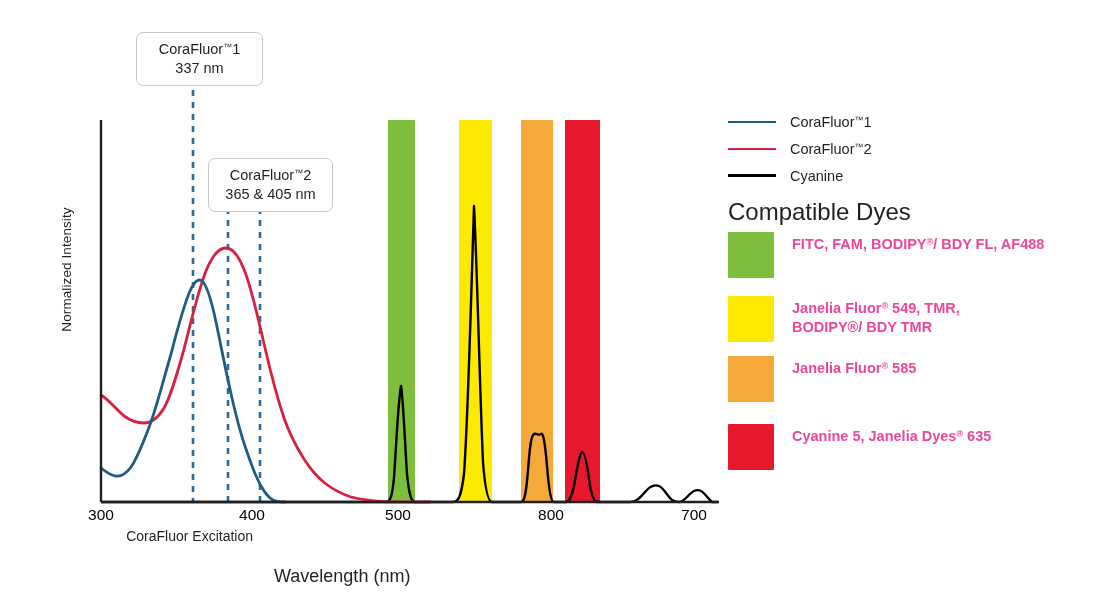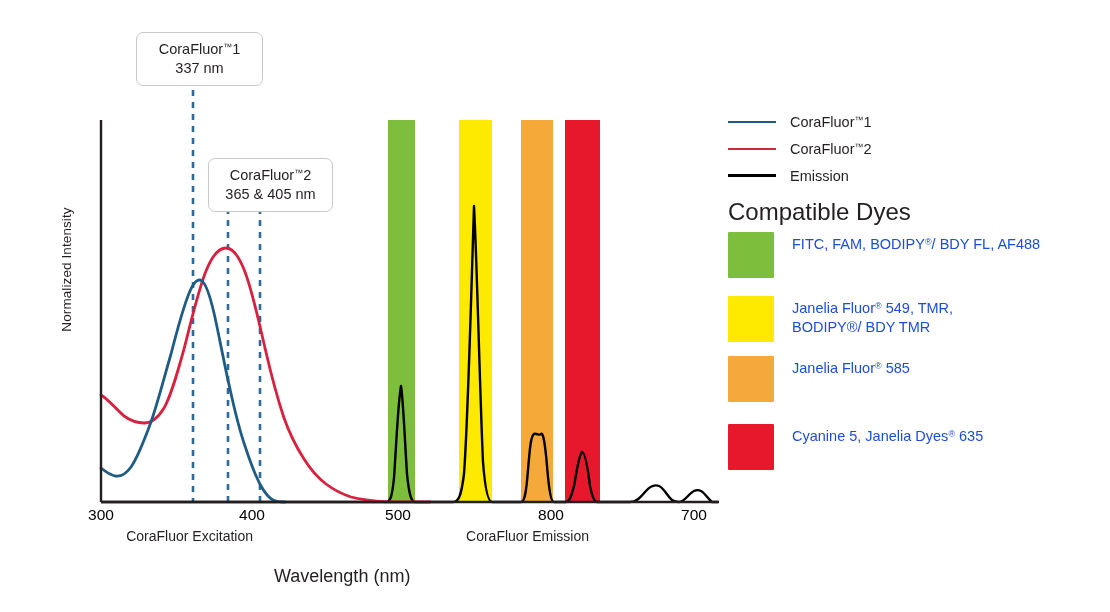--- a/index.html
+++ b/index.html
@@ -39,21 +39,21 @@
   .legend{position:absolute;left:728px;top:108px;width:382px;}
   .lg-row{display:flex;align-items:center;height:27px;}
   .lg-line{width:48px;height:0;border-top-width:2.6px;border-top-style:solid;margin-right:14px;flex:0 0 48px;}
   .lg-text{font-size:14.5px;color:#231f20;}
 
   .dyes-title{position:absolute;left:728px;top:198px;font-size:24px;color:#231f20;}
 
   .dyes{position:absolute;left:728px;top:232px;width:382px;}
   .dye-row{display:flex;align-items:flex-start;margin-bottom:18px;}
   .swatch{width:46px;height:46px;flex:0 0 46px;margin-right:18px;border-radius:1px;}
-  .dye-text{font-size:14.5px;line-height:1.34;color:#1d4ed8;padding-top:3px;}
+  .dye-text{font-size:14.5px;line-height:1.34;color:#ec4899;padding-top:3px;font-weight:bold;}
   .dye-text .l2{display:block;}
   sup.reg{font-size:9px;vertical-align:.42em;}
 </style>
 </head>
 <body>
 
 <div class="fig">
 
   <div class="plot-wrap">
 
@@ -139,21 +139,20 @@
 
     <div class="axis-title-y">Normalized Intensity</div>
 
     <div class="tick-label" style="left:71px;top:506px;">300</div>
     <div class="tick-label" style="left:222px;top:506px;">400</div>
     <div class="tick-label" style="left:368px;top:506px;">500</div>
     <div class="tick-label" style="left:521px;top:506px;">800</div>
     <div class="tick-label" style="left:664px;top:506px;">700</div>
 
     <div class="sub-label" style="left:33px;top:528px;">CoraFluor Excitation</div>
-    <div class="sub-label" style="left:369px;top:528px;">CoraFluor Emission</div>
 
     <div class="axis-title-x">Wavelength (nm)</div>
 
     <div class="callout" style="left:136px;top:32px;width:127px;">
       <span>CoraFluor</span><sup class="tm">™</sup><span>1</span>
       <span class="l2">337 nm</span>
     </div>
 
     <div class="callout" style="left:208px;top:158px;width:125px;">
       <span>CoraFluor</span><sup class="tm">™</sup><span>2</span>
@@ -165,21 +164,21 @@
     <div class="lg-row">
       <span class="lg-line" style="border-top-color:#1F5C85;"></span>
       <span class="lg-text"><span>CoraFluor</span><sup class="tm">™</sup><span>1</span></span>
     </div>
     <div class="lg-row">
       <span class="lg-line" style="border-top-color:#D8203F;"></span>
       <span class="lg-text"><span>CoraFluor</span><sup class="tm">™</sup><span>2</span></span>
     </div>
     <div class="lg-row">
       <span class="lg-line" style="border-top-color:#000000;border-top-width:3px;"></span>
-      <span class="lg-text">Emission</span>
+      <span class="lg-text">Cyanine</span>
     </div>
   </div>
 
   <div class="dyes-title">Compatible Dyes</div>
 
   <div class="dyes">
     <div class="dye-row">
       <span class="swatch" style="background:#7DBE3C;"></span>
       <span class="dye-text"><span>FITC, FAM, BODIPY</span><sup class="reg">®</sup><span>/ BDY FL, AF488</span></span>
     </div>

